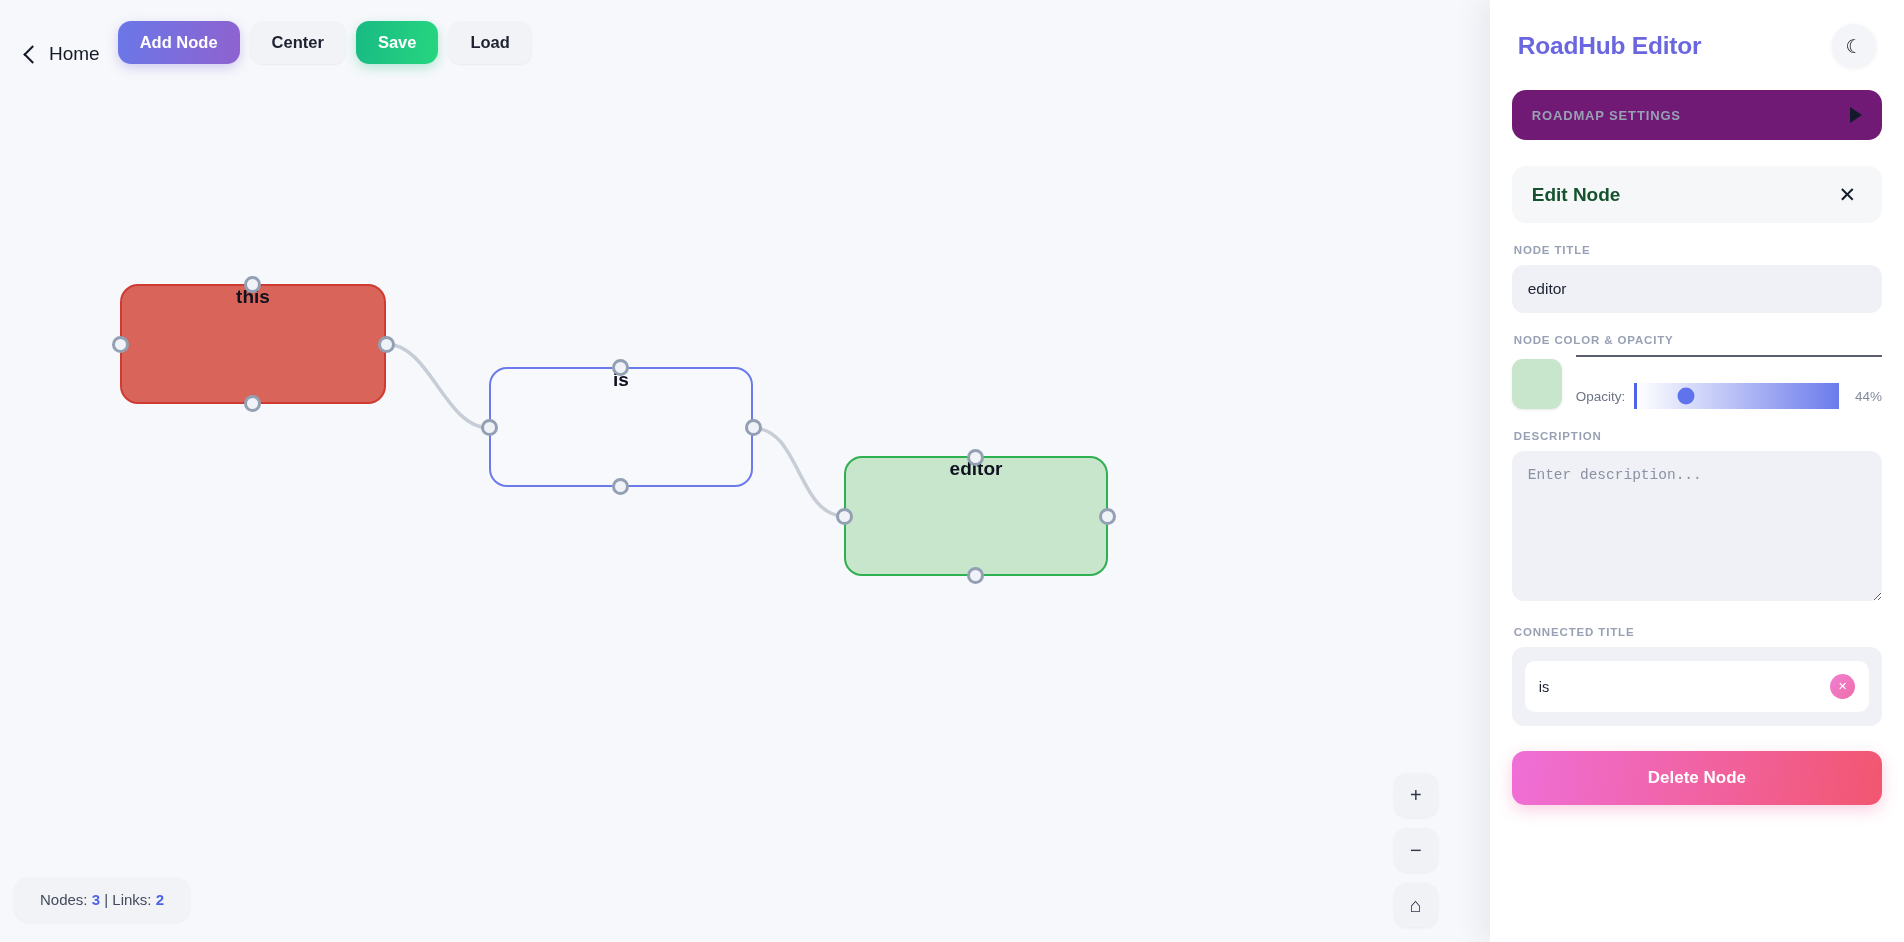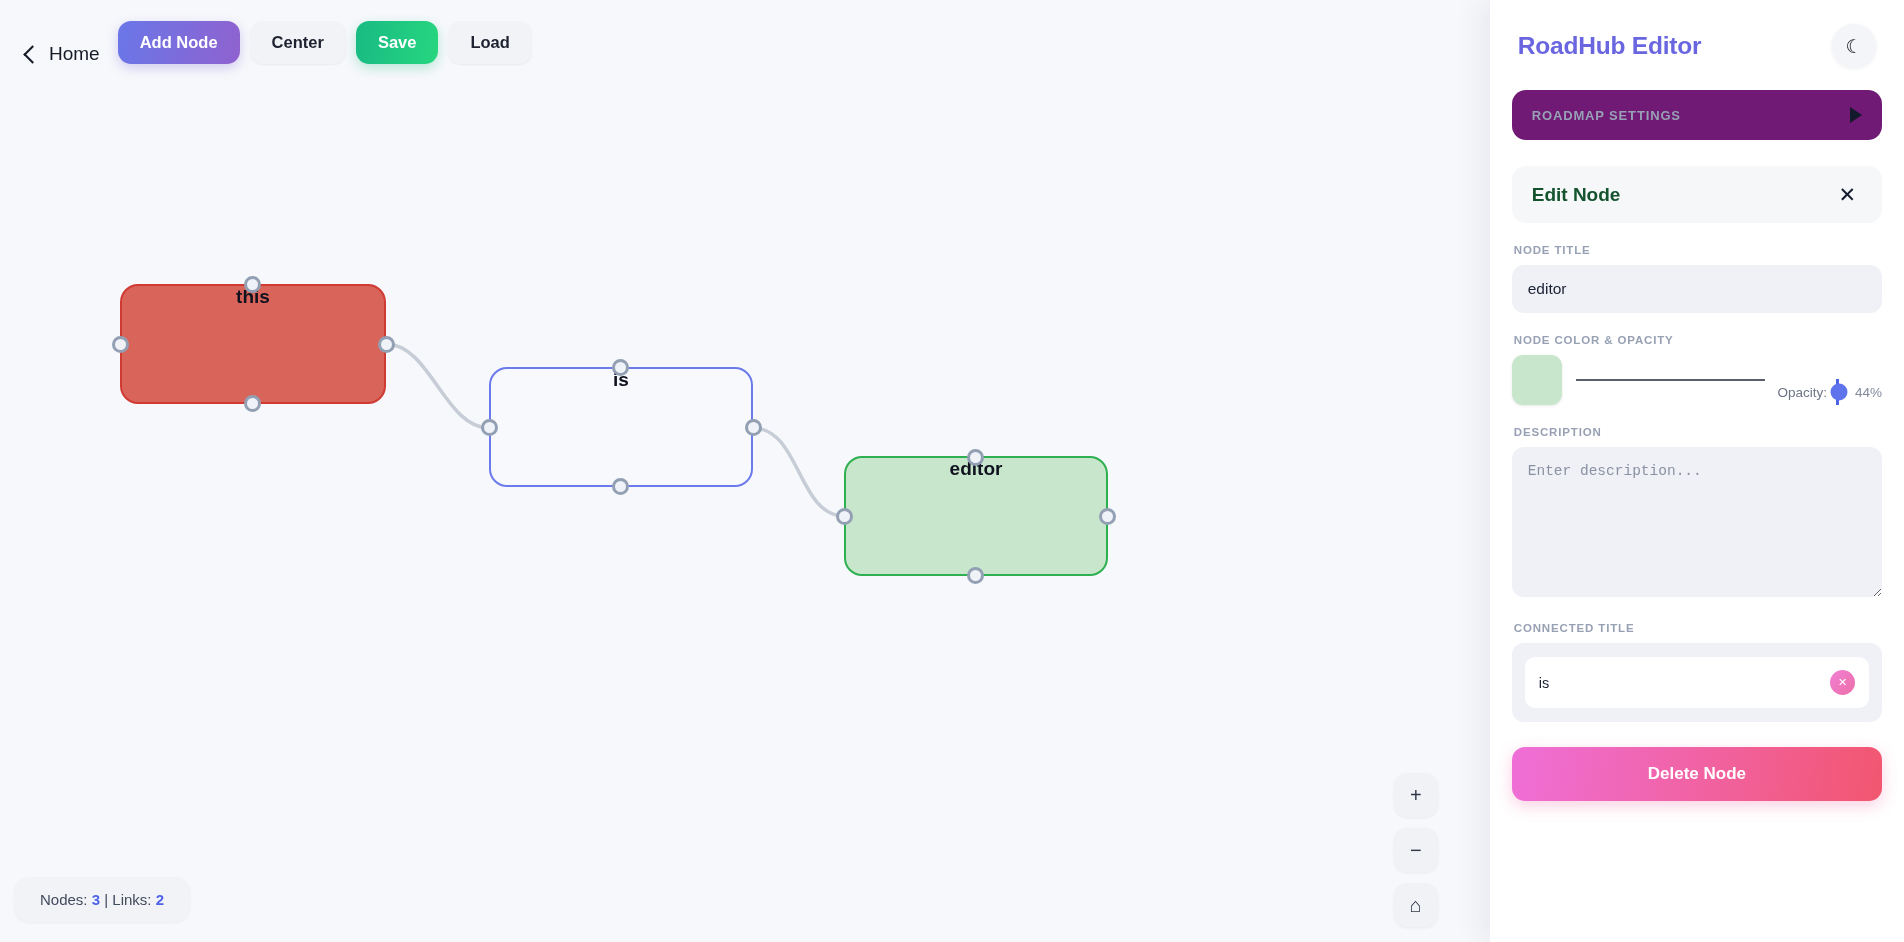--- a/index.html
+++ b/index.html
@@ -162,21 +162,21 @@
     font-family: "Liberation Sans", sans-serif;
     font-size: 15.5px; color: #1b2132;
   }
 
   .color-row { display: flex; align-items: flex-end; gap: 14px; margin-top: 4px; }
   .swatch {
     width: 50px; height: 50px; border-radius: 11px;
     border: none; cursor: pointer;
     box-shadow: 0 1px 3px rgba(20,25,45,.10);
   }
-  .color-right { flex: 1; display: flex; gap: 12px; }
+  .color-right { flex: 1; display: flex; flex-direction: column; gap: 12px; }
   .colorline { height: 2px; background: #5b5f6b; width: 100%; margin-bottom: 14px; }
   .opacity-row { display: flex; align-items: center; gap: 9px; }
   .opacity-lbl { font-size: 13.5px; color: #6d7486; white-space: nowrap; }
   .slider {
     position: relative; flex: 1; height: 26px;
     background: linear-gradient(90deg,#ffffff 0%, #6b7bec 100%);
     border-left: 3px solid #4f63e8;
     cursor: pointer;
   }
   .slider .thumb {

